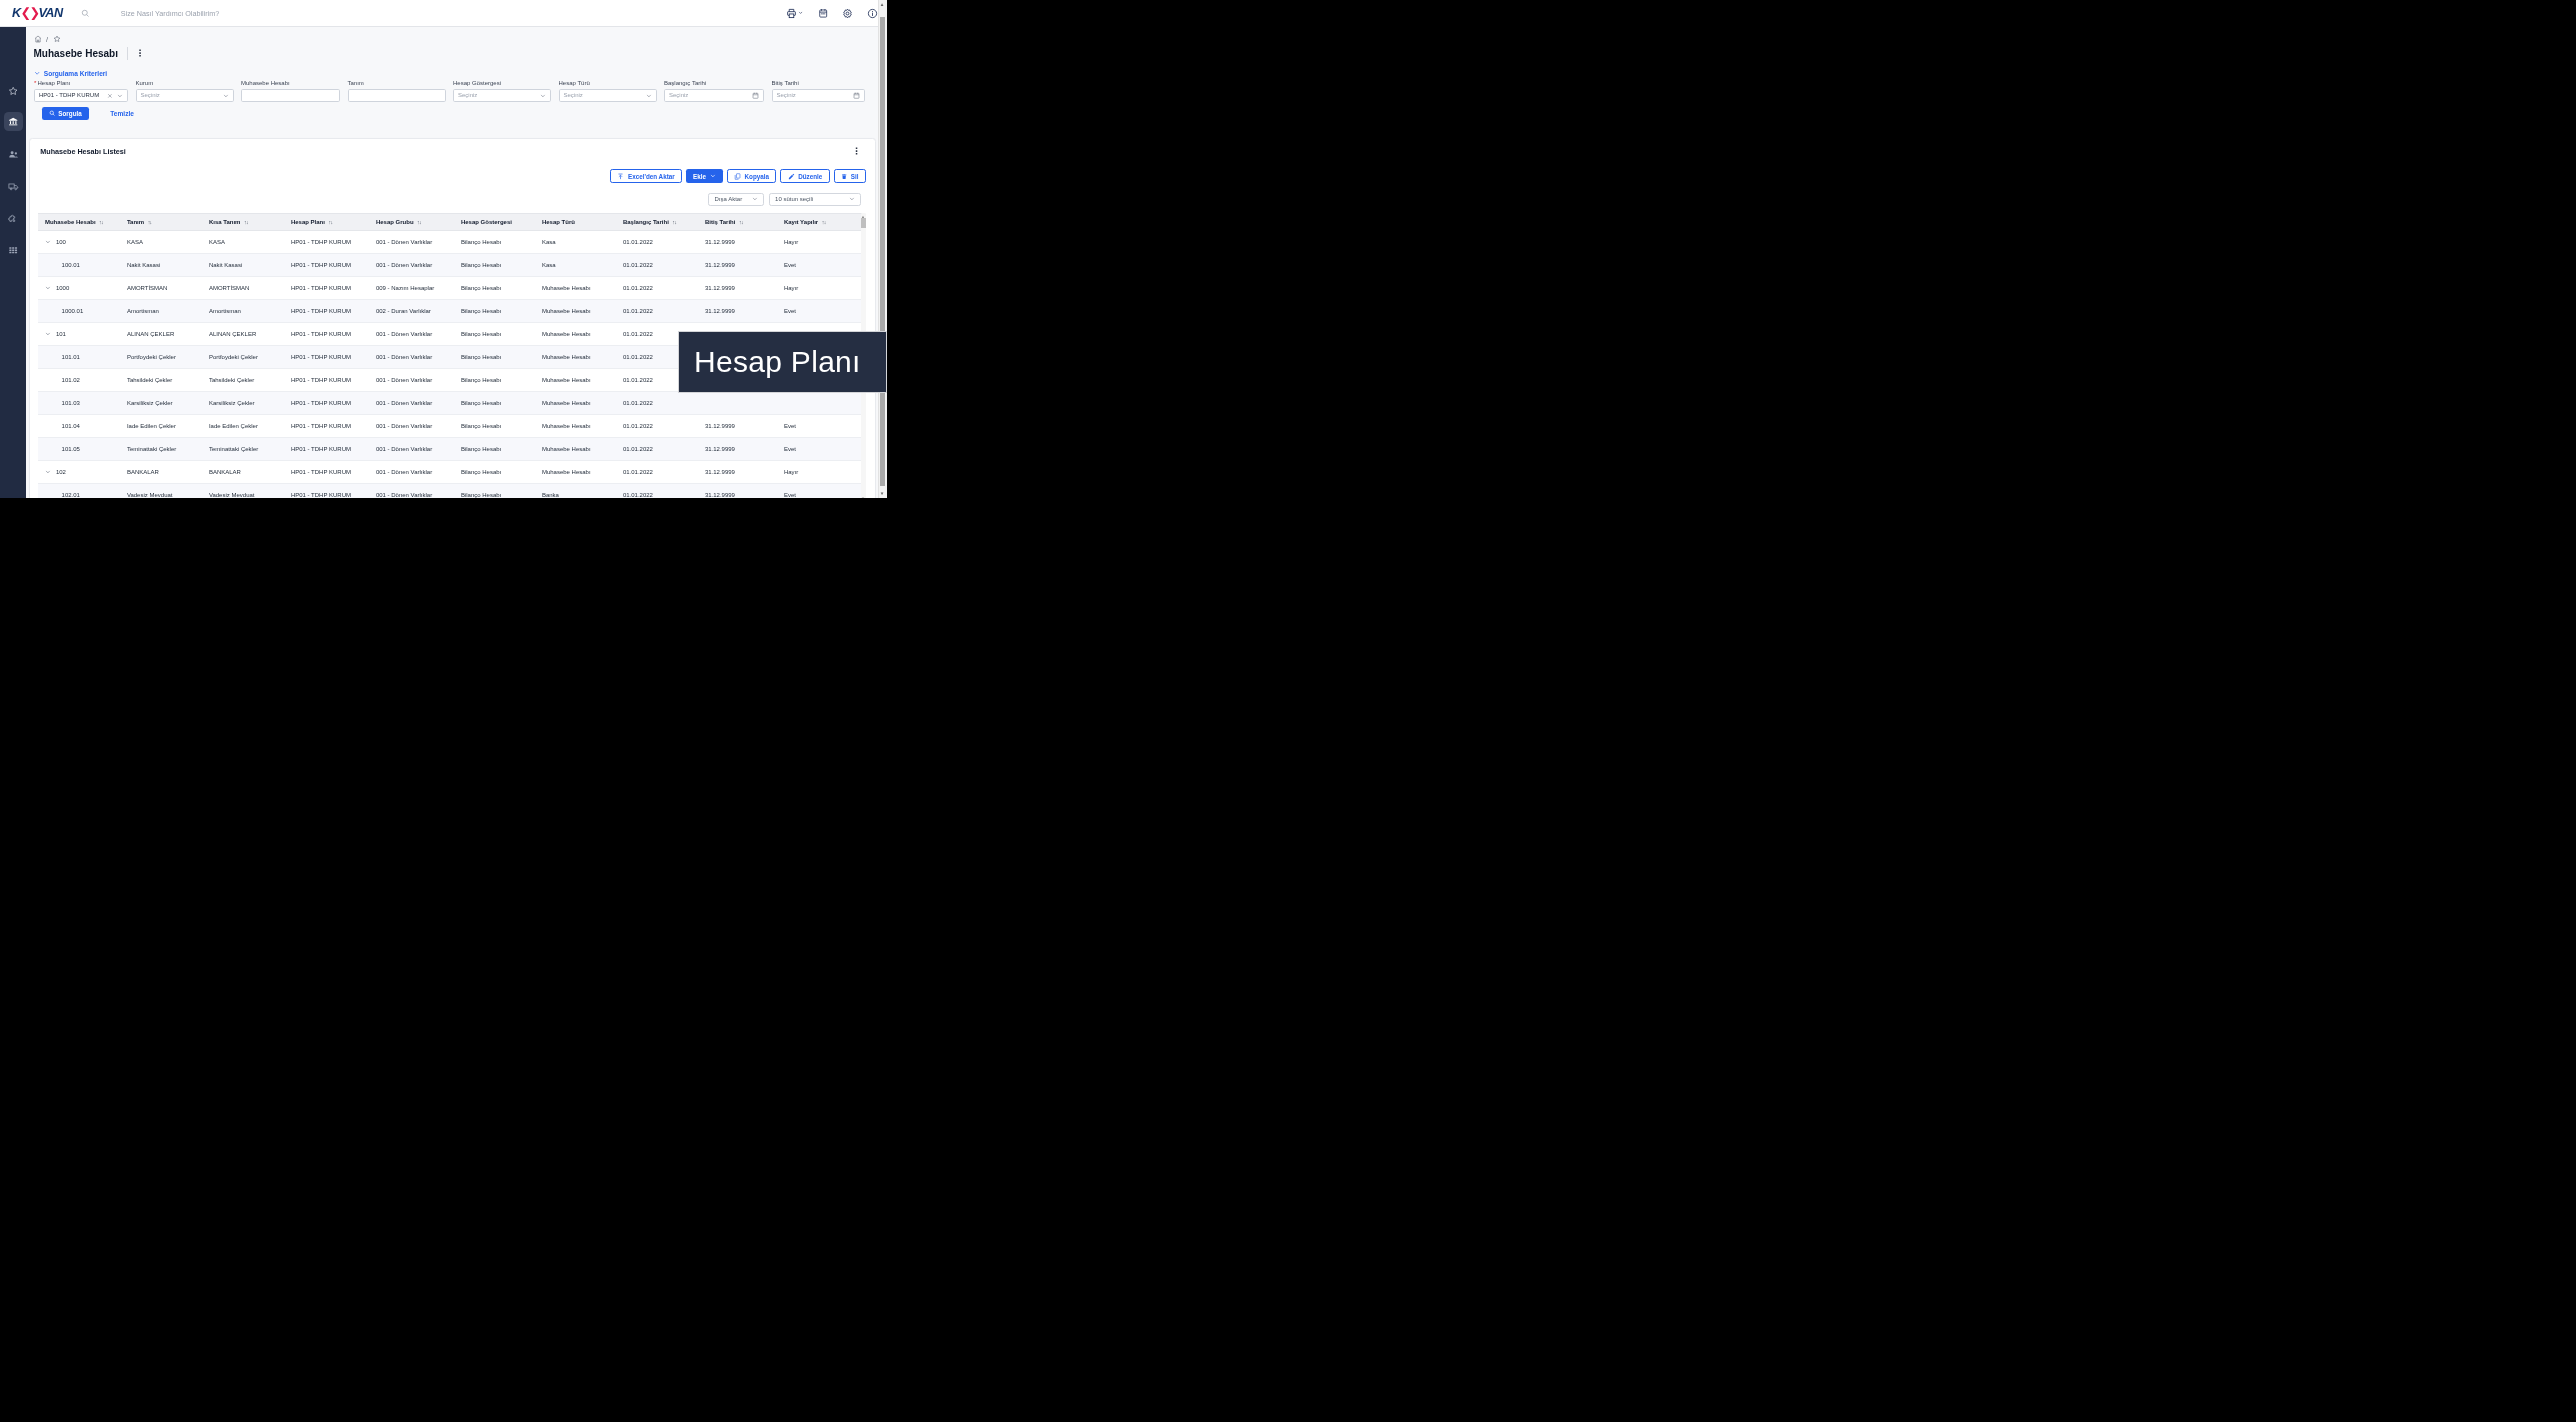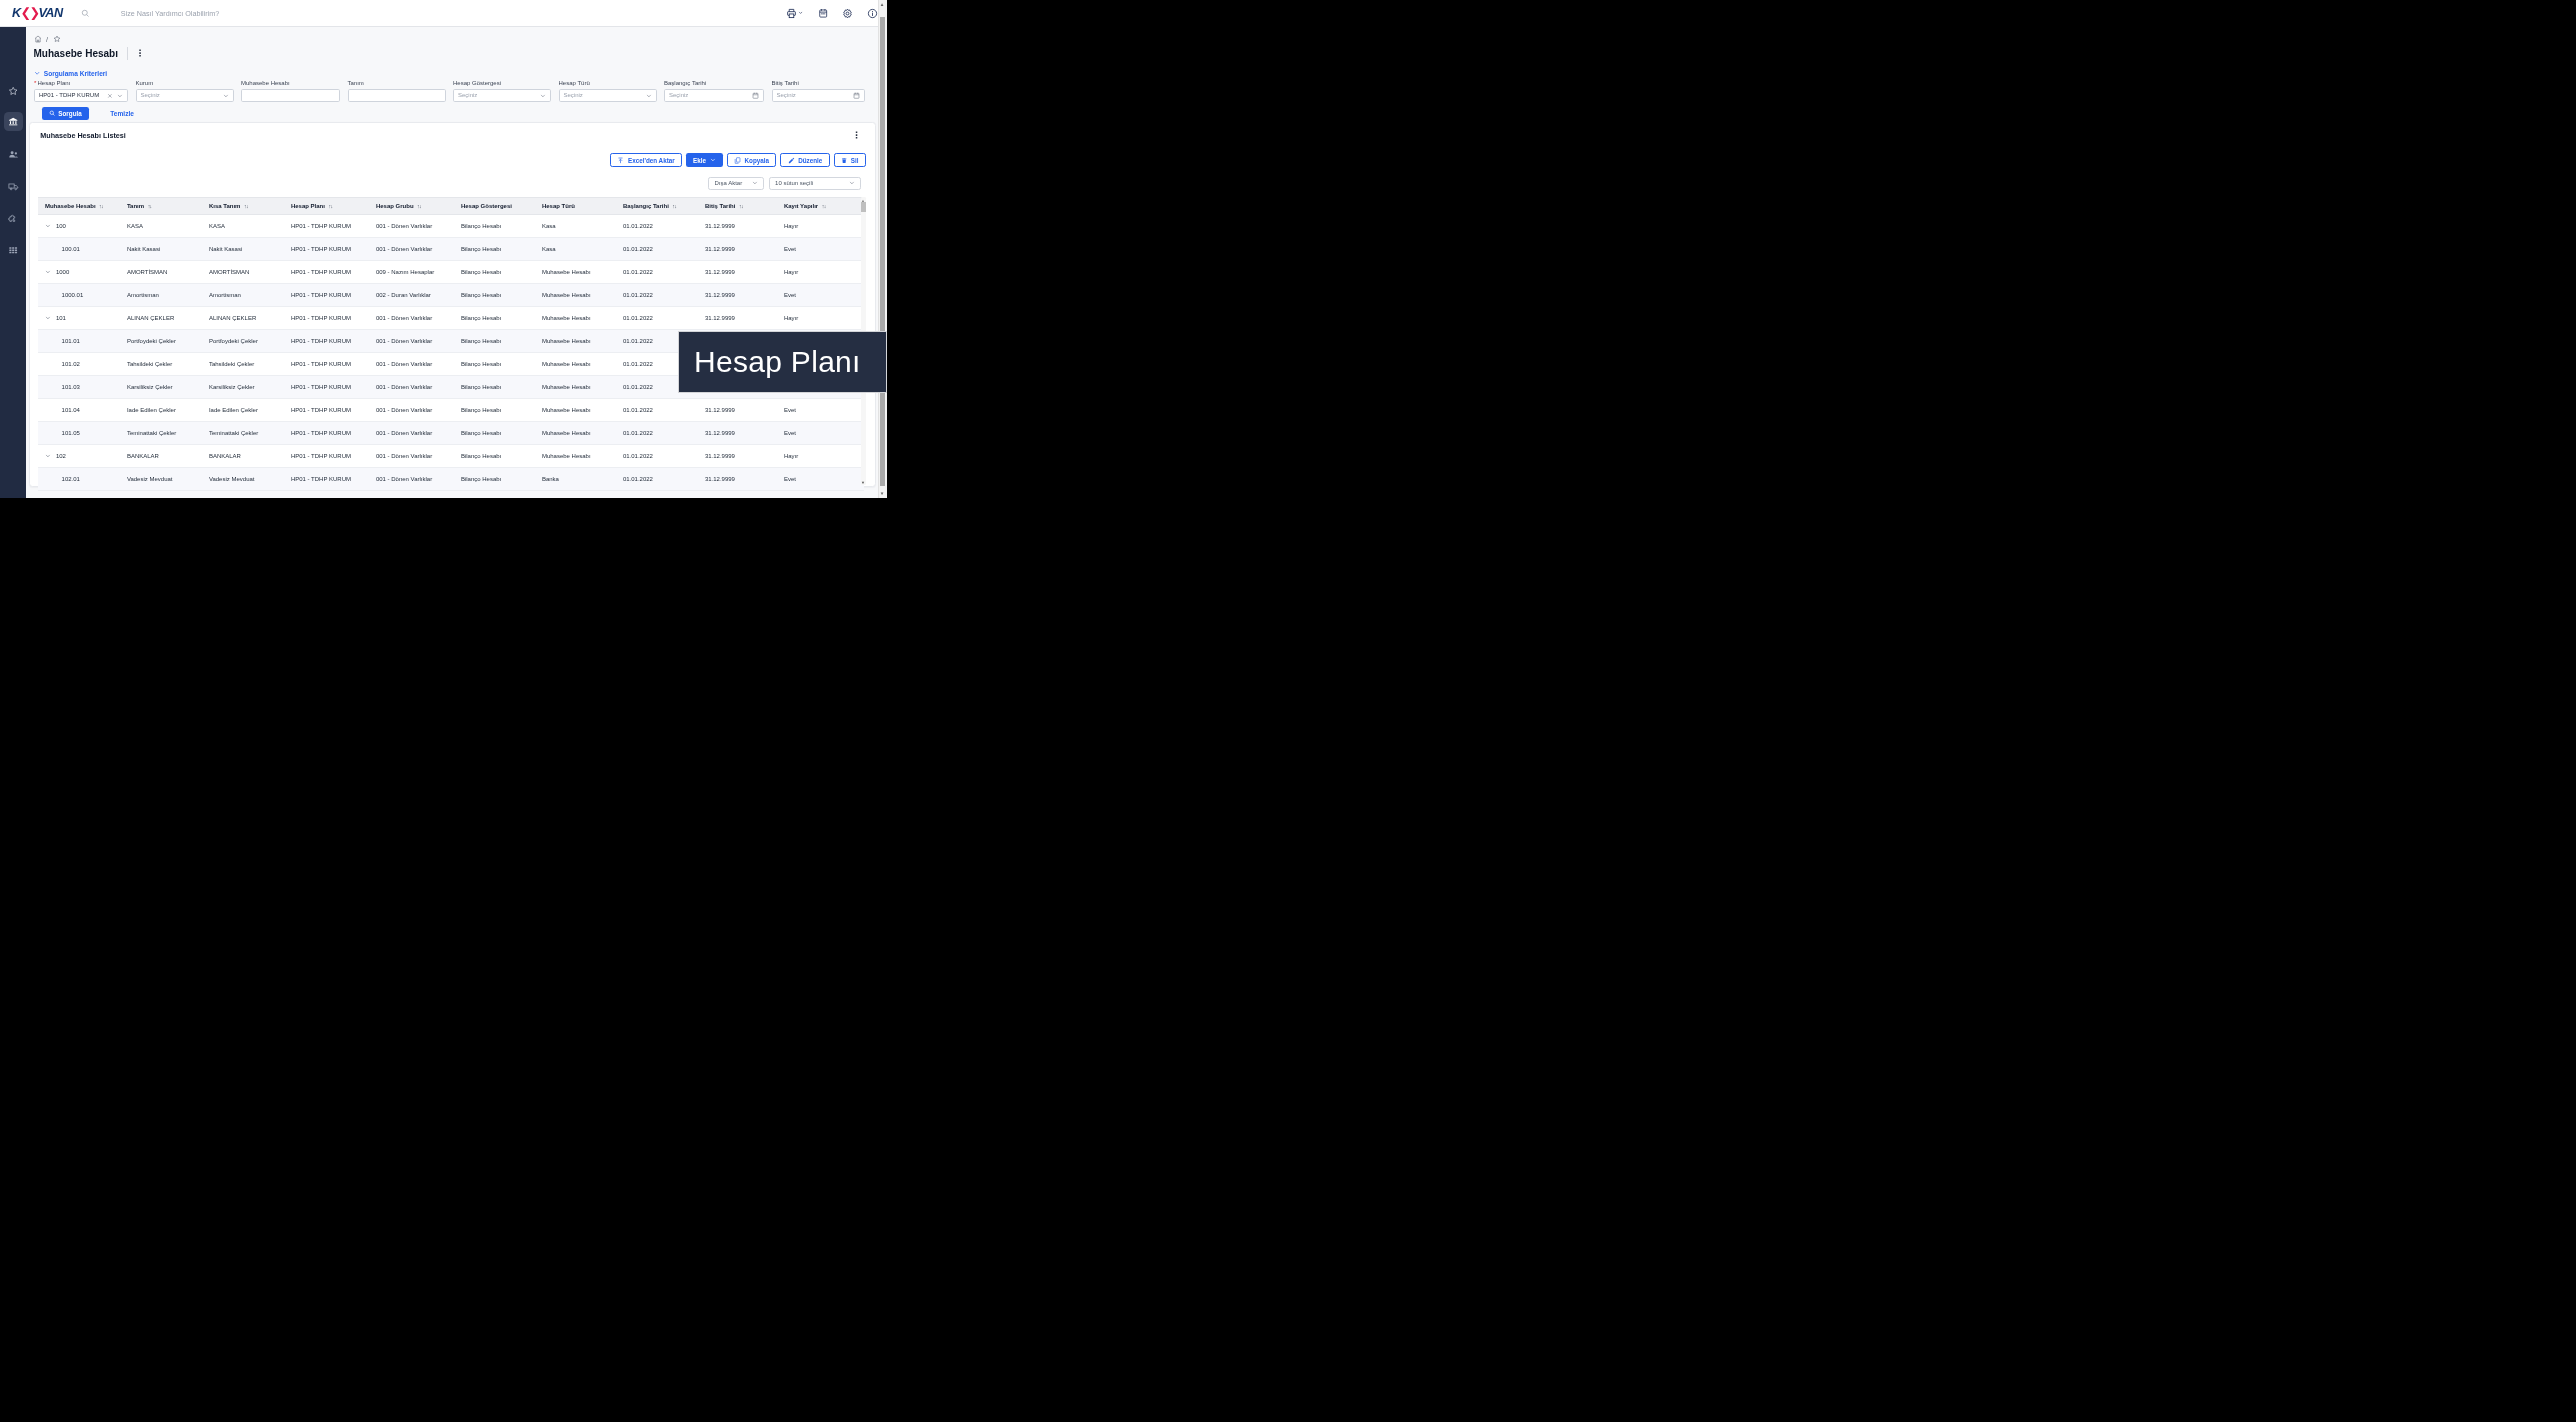--- a/index.html
+++ b/index.html
@@ -42,21 +42,21 @@
   .field .ph{color:#9aa1ad;}
   .field .grow{flex:1;}
   .field input{border:none;outline:none;width:100%;font:inherit;color:#2b3342;background:transparent;padding:0;}
   .w1{width:94px}.w2{width:98px}.w3{width:99px}.w4{width:98px}.w5{width:98px}.w6{width:98px}.w7{width:100px}.w8{width:93px}
 
   .query-btns{position:absolute;left:15.5px;top:81px;display:flex;align-items:center;gap:15.5px;}
   .btn-sorgula{height:12.7px;padding:0 7px;background:#2563eb;border-radius:2.3px;color:#fff;font-size:6.3px;font-weight:700;display:flex;align-items:center;gap:3.5px;border:none;cursor:pointer;}
   .btn-temizle{color:#2563eb;font-size:6.6px;font-weight:700;background:none;border:none;cursor:pointer;}
 
   
-  .card{position:absolute;left:2.9px;top:96px;width:847px;height:365px;background:#fff;border:0.6px solid #e8eaee;border-radius:3.5px;box-sizing:border-box;box-shadow:0 0.6px 1.2px rgba(16,24,40,.04);}
+  .card{position:absolute;left:2.9px;top:112px;width:847px;height:365px;background:#fff;border:0.6px solid #e8eaee;border-radius:3.5px;box-sizing:border-box;box-shadow:0 0.6px 1.2px rgba(16,24,40,.04);}
   .card-title{position:absolute;left:10.4px;top:8px;font-size:7.2px;font-weight:800;color:#111a2c;}
   .card-kebab{position:absolute;right:14px;top:7.5px;}
   .act-btns{position:absolute;right:9.2px;top:30px;display:flex;gap:4px;}
   .obtn{height:14px;border:0.6px solid #2563eb;border-radius:2.3px;background:#fff;color:#2563eb;font-size:6.3px;font-weight:700;display:flex;align-items:center;gap:3.5px;padding:0 6.3px;cursor:pointer;box-sizing:border-box;}
   .sbtn{height:14px;border:none;border-radius:2.3px;background:#2563eb;color:#fff;font-size:6.3px;font-weight:700;display:flex;align-items:center;gap:4px;padding:0 7px;cursor:pointer;}
   .sel-row{position:absolute;right:14px;top:54px;display:flex;gap:4.6px;}
   .mini-select{height:12.7px;border:0.6px solid #d3d7de;border-radius:2.3px;background:#fff;display:flex;align-items:center;justify-content:space-between;padding:0 5.2px;font-size:6px;color:#4b5563;box-sizing:border-box;}
   .ms1{width:56px}.ms2{width:92px}
 
   

